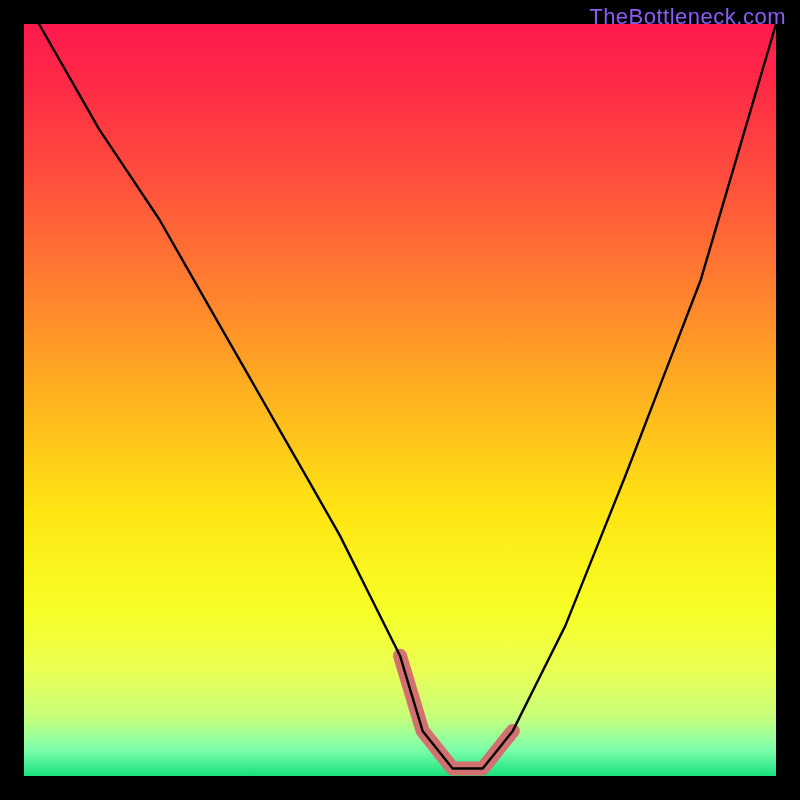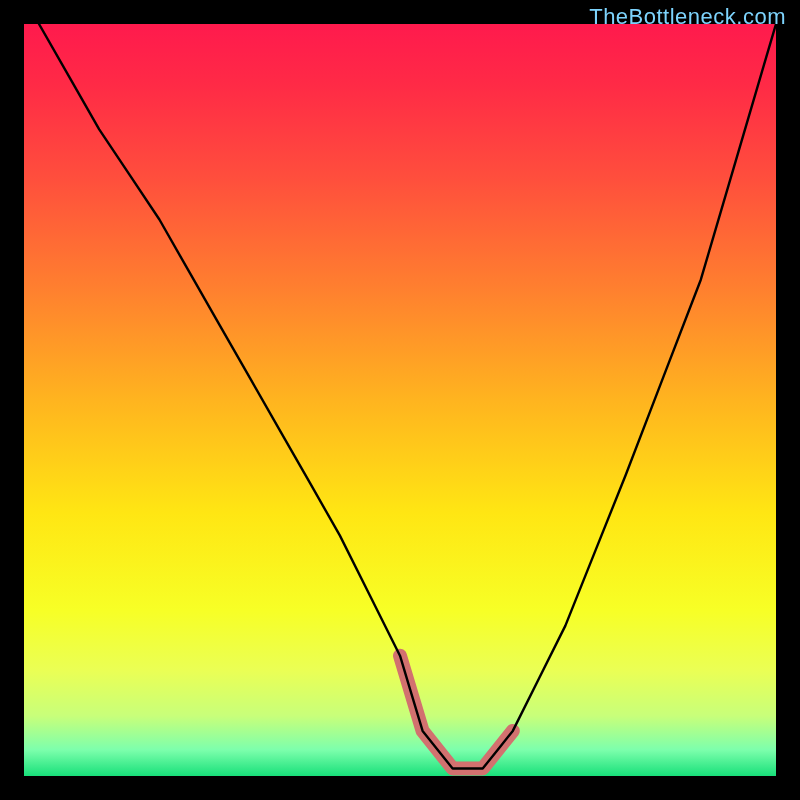--- a/index.html
+++ b/index.html
@@ -15,21 +15,21 @@
     width: 800px;
     height: 800px;
     background: #000;
   }
   .watermark {
     position: absolute;
     top: 4px;
     right: 14px;
     font-family: Arial, Helvetica, sans-serif;
     font-size: 22px;
-    color: #7dd3fc;
+    color: #8b5cf6;
     letter-spacing: 0.5px;
     z-index: 50;
   }
   .plot {
     position: absolute;
     left: 24px;
     top: 24px;
     width: 752px;
     height: 752px;
     overflow: hidden;

